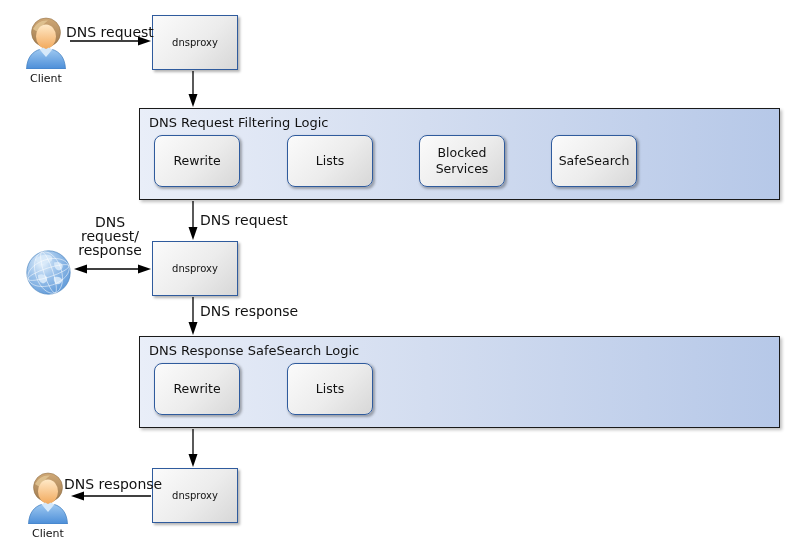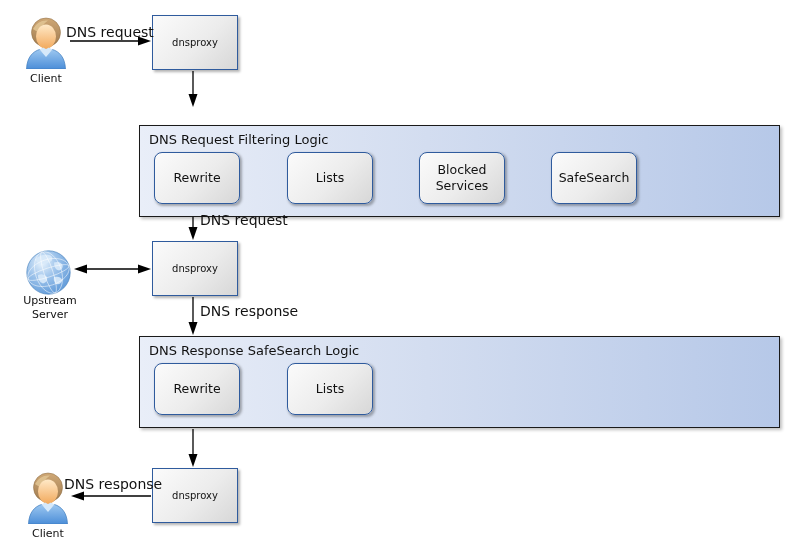--- a/index.html
+++ b/index.html
@@ -116,30 +116,33 @@
     <rect x="17" y="28" width="8" height="7" fill="#eba55f"></rect>
     <ellipse cx="21" cy="20.5" rx="10" ry="12" fill="url(#fg)"></ellipse>
     <path d="M1.5,53 C2,41 8,35.5 14.5,33.5 L21,38 L27.5,33.5 C34,35.5 40,41 40.5,53 Z" fill="url(#sg)" stroke="#3f7cbf" stroke-width="0.7"></path>
     <path d="M14.5,33.5 L21,41 L27.5,33.5 L24,31.5 L21,33 L18,31.5 Z" fill="#d6e9fa"></path>
   </svg>
   <div class="actor-label" style="left:9px;top:72px;width:74px;">Client</div>
 
   <div class="node" style="left:152px;top:15px;">dnsproxy</div>
   <div class="edge-label" style="left:66px;top:24px;">DNS request</div>
 
-  <div class="container-box" style="top:125px;padding-left:30px;">
+  <div class="container-box" style="top:108px;padding-left:30px;">
     <div class="container-title">DNS Request Filtering Logic</div>
     <div class="step" style="left:14px;">Rewrite</div>
     <div class="step" style="left:147px;">Lists</div>
     <div class="step" style="left:411px;">SafeSearch</div>
     <div class="step" style="left:279px;">Blocked Services</div>
   </div>
 
   <div class="edge-label" style="left:200px;top:212px;">DNS request</div>
   <div class="node" style="left:152px;top:241px;">dnsproxy</div>
+  <div class="edge-label multi" style="left:74px;top:215px;width:72px;">DNS
+request/
+response</div>
   <div class="edge-label" style="left:200px;top:303px;">DNS response</div>
 
   <svg class="icon" style="left:26px;top:250px;" width="45" height="45" viewBox="0 0 45 45">
     <defs>
       <radialGradient id="gg" cx="35%" cy="28%" r="80%">
         <stop offset="0" stop-color="#e8f3fd"></stop>
         <stop offset="0.45" stop-color="#9cc2ea"></stop>
         <stop offset="1" stop-color="#5d98d8"></stop>
       </radialGradient>
     </defs>
@@ -150,22 +153,20 @@
       <path d="M12,25 Q18,23 21,27 Q22,32 17,33.5 Q11.5,31.5 12,25 Z"></path>
       <path d="M28,27 Q34,25.5 36.5,30 Q35,35 30,34 Q27,31 28,27 Z"></path>
     </g>
     <g stroke="#ffffff" stroke-opacity="0.6" stroke-width="0.8" fill="none" transform="rotate(-18 22.5 22.5)">
       <ellipse cx="22.5" cy="22.5" rx="13" ry="21.4"></ellipse>
       <ellipse cx="22.5" cy="22.5" rx="4.5" ry="21.4"></ellipse>
       <ellipse cx="22.5" cy="22.5" rx="21.4" ry="13"></ellipse>
       <ellipse cx="22.5" cy="22.5" rx="21.4" ry="4.5"></ellipse>
     </g>
   </svg>
-  <div class="actor-label" style="left:8px;top:294px;width:84px;">Upstream
-Server</div>
 
   <div class="container-box" style="top:336px;">
     <div class="container-title">DNS Response SafeSearch Logic</div>
     <div class="step" style="left:14px;">Rewrite</div>
     <div class="step" style="left:147px;">Lists</div>
   </div>
 
   <div class="node" style="left:152px;top:468px;">dnsproxy</div>
   <div class="edge-label" style="left:64px;top:476px;">DNS response</div>
 

